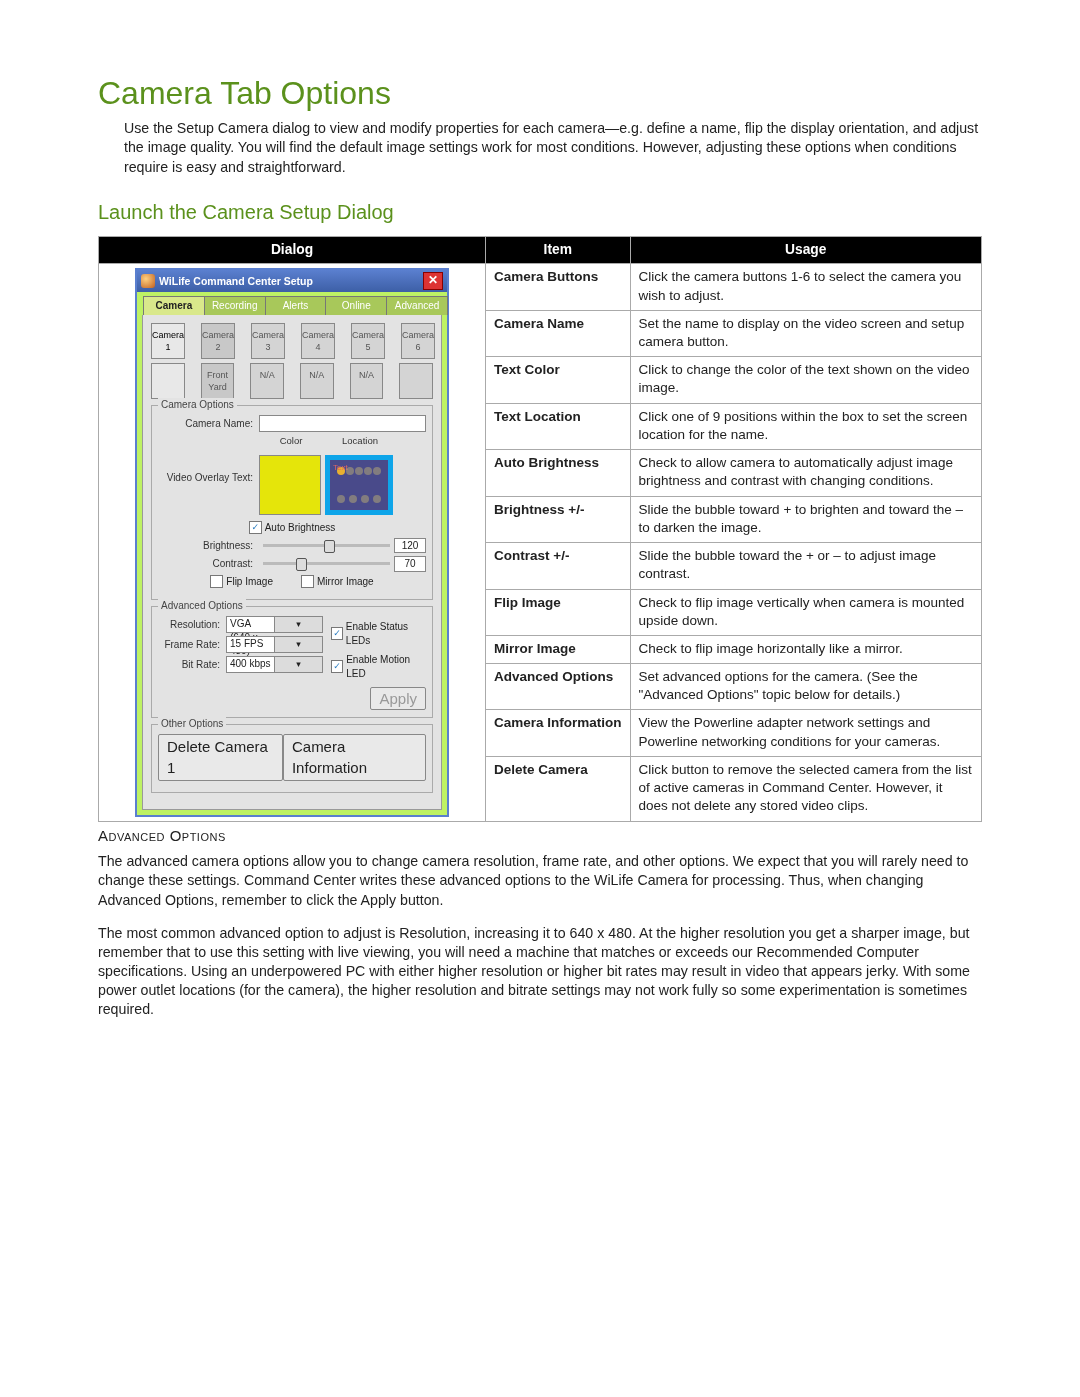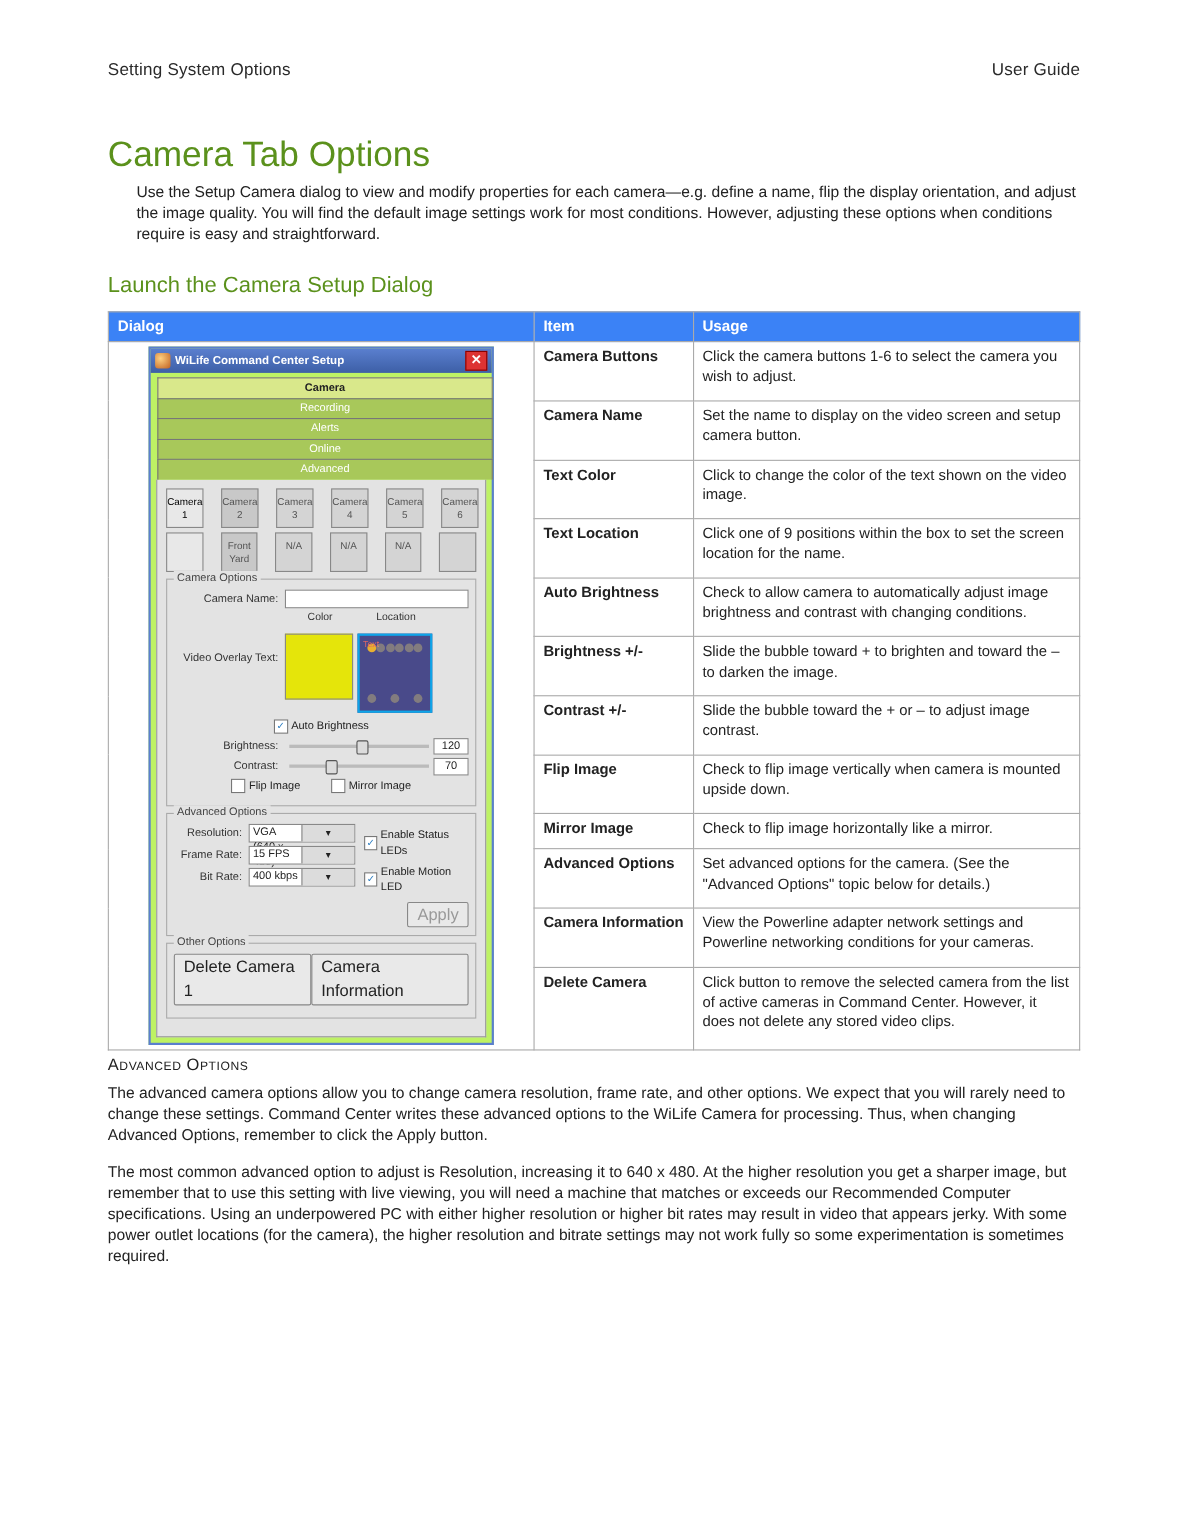--- a/index.html
+++ b/index.html
@@ -45,24 +45,24 @@
     margin: 34px 0 2px 0;
     font-size:15px;
   }
   
   table.ref {
     border-collapse: collapse;
     width: 100%;
     margin-top: 10px;
   }
   table.ref th {
-    background: #3b82f6;
+    background: #000000;
     color: #fff;
     font-weight: bold;
-    text-align: left;
+    text-align: center;
     padding: 4px 8px;
     border: 1px solid #aaa;
     font-size:13.8px;
   }
   table.ref td {
     border: 1px solid #aaa;
     padding: 4px 8px;
     vertical-align: top;
     font-size:13.5px;
   }
@@ -97,21 +97,21 @@
     line-height: 14px;
     font-size: 12px;
   }
   .app-icon {
     width:14px; height:14px;
     display:inline-block;
     margin-right:4px;
     background: radial-gradient(circle at 35% 35%, #ffd080, #c06020);
     border-radius: 3px;
   }
-  .tabs { display:flex; padding:4px 0 0 6px;flex-direction:column; }
+  .tabs { display:flex; padding:4px 0 0 6px; }
   .tab {
     flex:1;
     text-align:center;
     background:#a8c85a;
     color:#fff;
     border:1px solid #777;
     border-bottom:none;
     padding:2px 0;
     font-size:10px;
     margin-right:-1px;
@@ -151,23 +151,23 @@
   }
   .row { display:flex; align-items:center; margin:3px 0; }
   .lbl { width:95px; text-align:right; padding-right:6px; font-size:10px; color:#333; }
   .input {
     background:#fff; border:1px solid #888;
     height:15px; flex:1; font-size:10px; padding:0 2px;
   }
   .color-loc { display:flex; gap:4px; margin-top:4px; }
   .color-box { width:60px; height:58px; background:#e5e50a; border:1px solid #888; }
   .loc-box {
-    width:68px; height:72px;
+    width:68px; height:60px;
     background:#494a8a;
-    border:2px solid #0ea5e9;
+    border:5px solid #0ea5e9;
     display:flex; flex-wrap:wrap;
     align-content:space-between;
     justify-content:space-between;
     padding:7px;
     box-sizing:border-box;
   }
   .loc-dot { width:8px; height:8px; border-radius:50%; background:#edd96a; opacity:.35; }
   .loc-dot.on { opacity:1; background:#e8b030; }
   .loc-box .txt { position:absolute; color:#d66; font-size:8px; }
   .check { display:inline-flex; align-items:center; gap:3px; font-size:10px; }
@@ -203,24 +203,20 @@
     font-size:15px;
   }
   .dlg-col-hdr { display:flex; font-size:9.5px; color:#333; margin-left:100px; }
   .dlg-col-hdr span:first-child { width:66px; text-align:center;}
   .dlg-col-hdr span:last-child { width:72px; text-align:center;}
 </style>
 </head>
 <body>
 
 <div class="page">
-  <div class="topbar">
-    <span>Setting System Options</span>
-    <span>User Guide</span>
-  </div>
 
   <h1 class="main-title">Camera Tab Options</h1>
   <p class="body">Use the Setup Camera dialog to view and modify properties for each camera—e.g. define a name, flip the display orientation, and adjust the image quality. You will find the default image settings work for most conditions. However, adjusting these options when conditions require is easy and straightforward.</p>
 
   <h2 class="sub-title">Launch the Camera Setup Dialog</h2>
 
   <table class="ref">
     <tbody>
         <tr>
       <th class="dialog-cell">Dialog</th>

